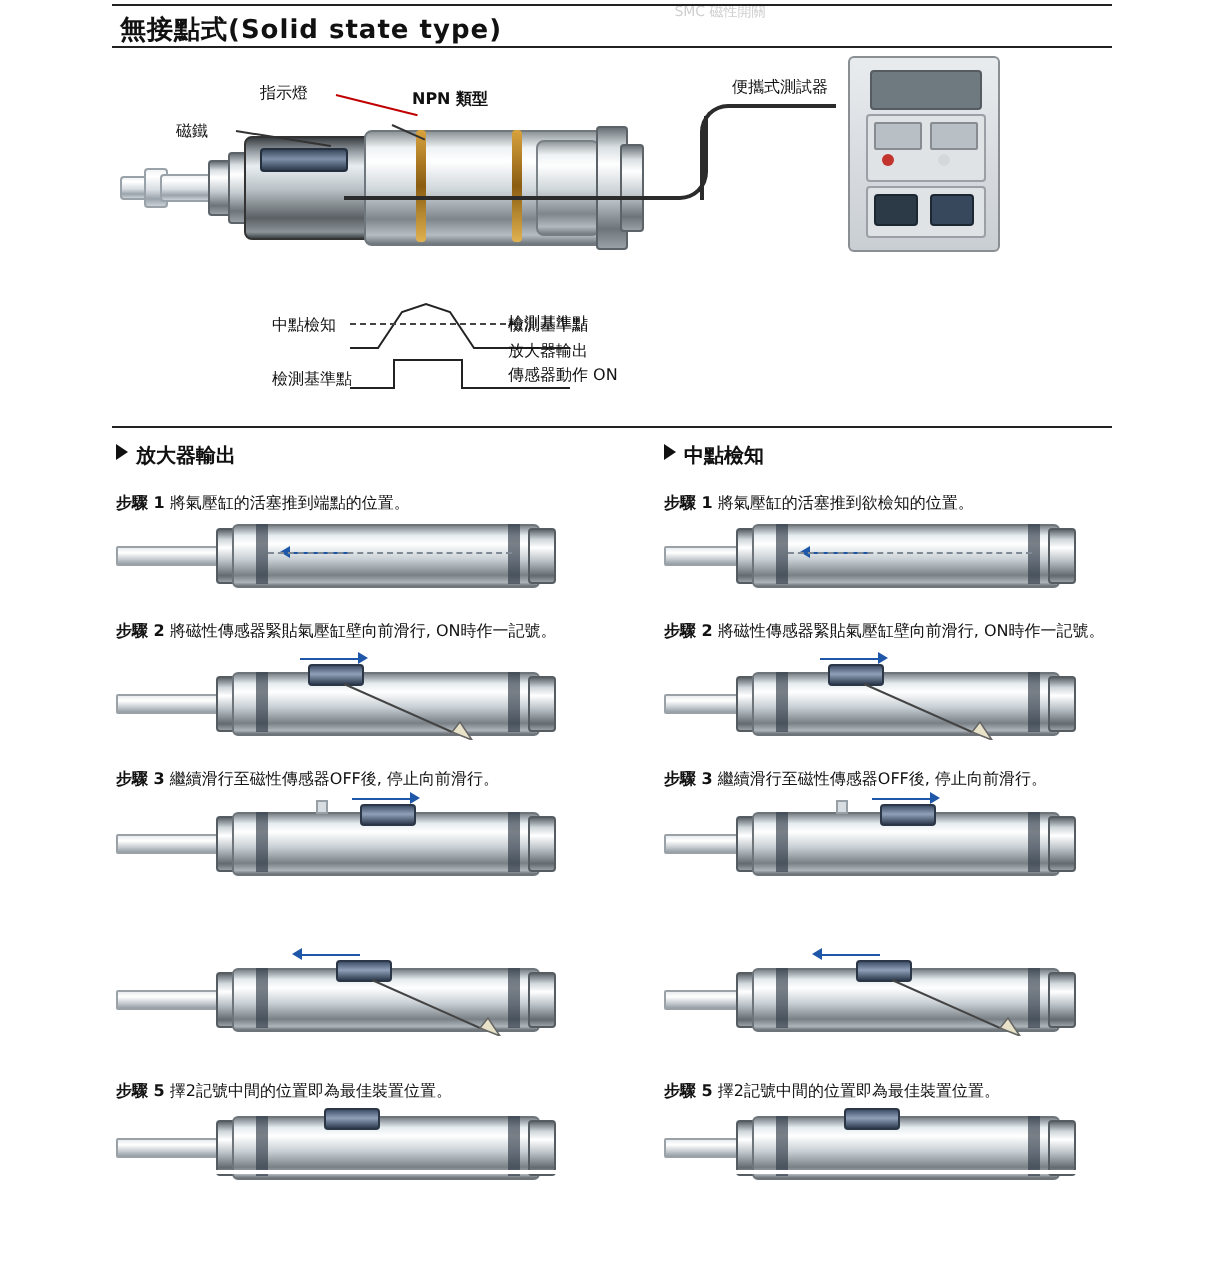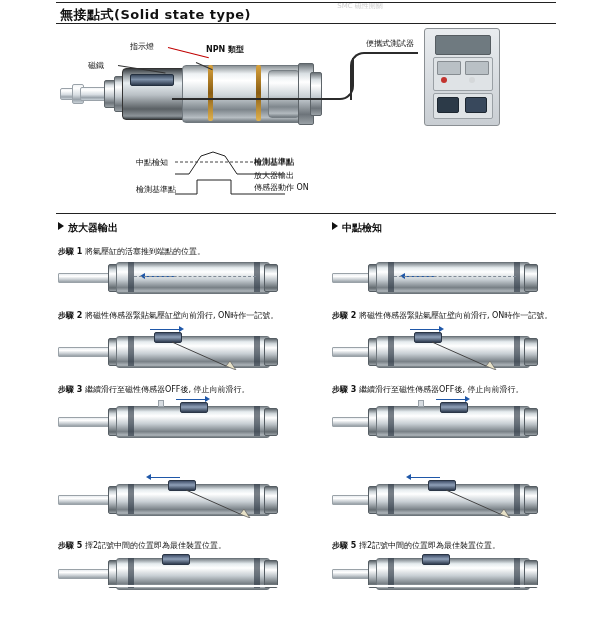--- a/index.html
+++ b/index.html
@@ -315,20 +315,24 @@
   <div class="fig" style="left:58px;top:552px;width:250px;height:40px;">
     <div class="f-rod" style="left:0px;top:17px;width:52px;height:8px;"></div>
     <div class="f-endcap" style="left:50px;top:8px;width:10px;height:26px;"></div>
     <div class="f-body" style="left:58px;top:6px;width:152px;height:30px;"></div>
     <div class="f-endcap" style="left:206px;top:8px;width:12px;height:26px;"></div>
     <div class="f-band" style="left:70px;top:6px;width:6px;height:30px;"></div>
     <div class="f-band" style="left:196px;top:6px;width:6px;height:30px;"></div>
     <div class="f-sensor" style="left:104px;top:2px;width:26px;height:9px;"></div>
   </div>
 
+  <div class="step-label" style="left:332px;top:246px;">
+    <b>步驟 1</b>
+    <span>將氣壓缸的活塞推到欲檢知的位置。</span>
+  </div>
   <div class="fig" style="left:332px;top:258px;width:250px;height:40px;">
     <div class="f-rod" style="left:0px;top:15px;width:38px;height:8px;"></div>
     <div class="f-endcap" style="left:36px;top:6px;width:10px;height:26px;"></div>
     <div class="f-body" style="left:44px;top:4px;width:152px;height:30px;"></div>
     <div class="f-endcap" style="left:192px;top:6px;width:12px;height:26px;"></div>
     <div class="f-band" style="left:56px;top:4px;width:6px;height:30px;"></div>
     <div class="f-band" style="left:182px;top:4px;width:6px;height:30px;"></div>
     <div class="f-arrow left" style="left:68px;top:15px;width:34px;height:7px;">
         <span class="ln"></span>
         <span class="hd"></span>

